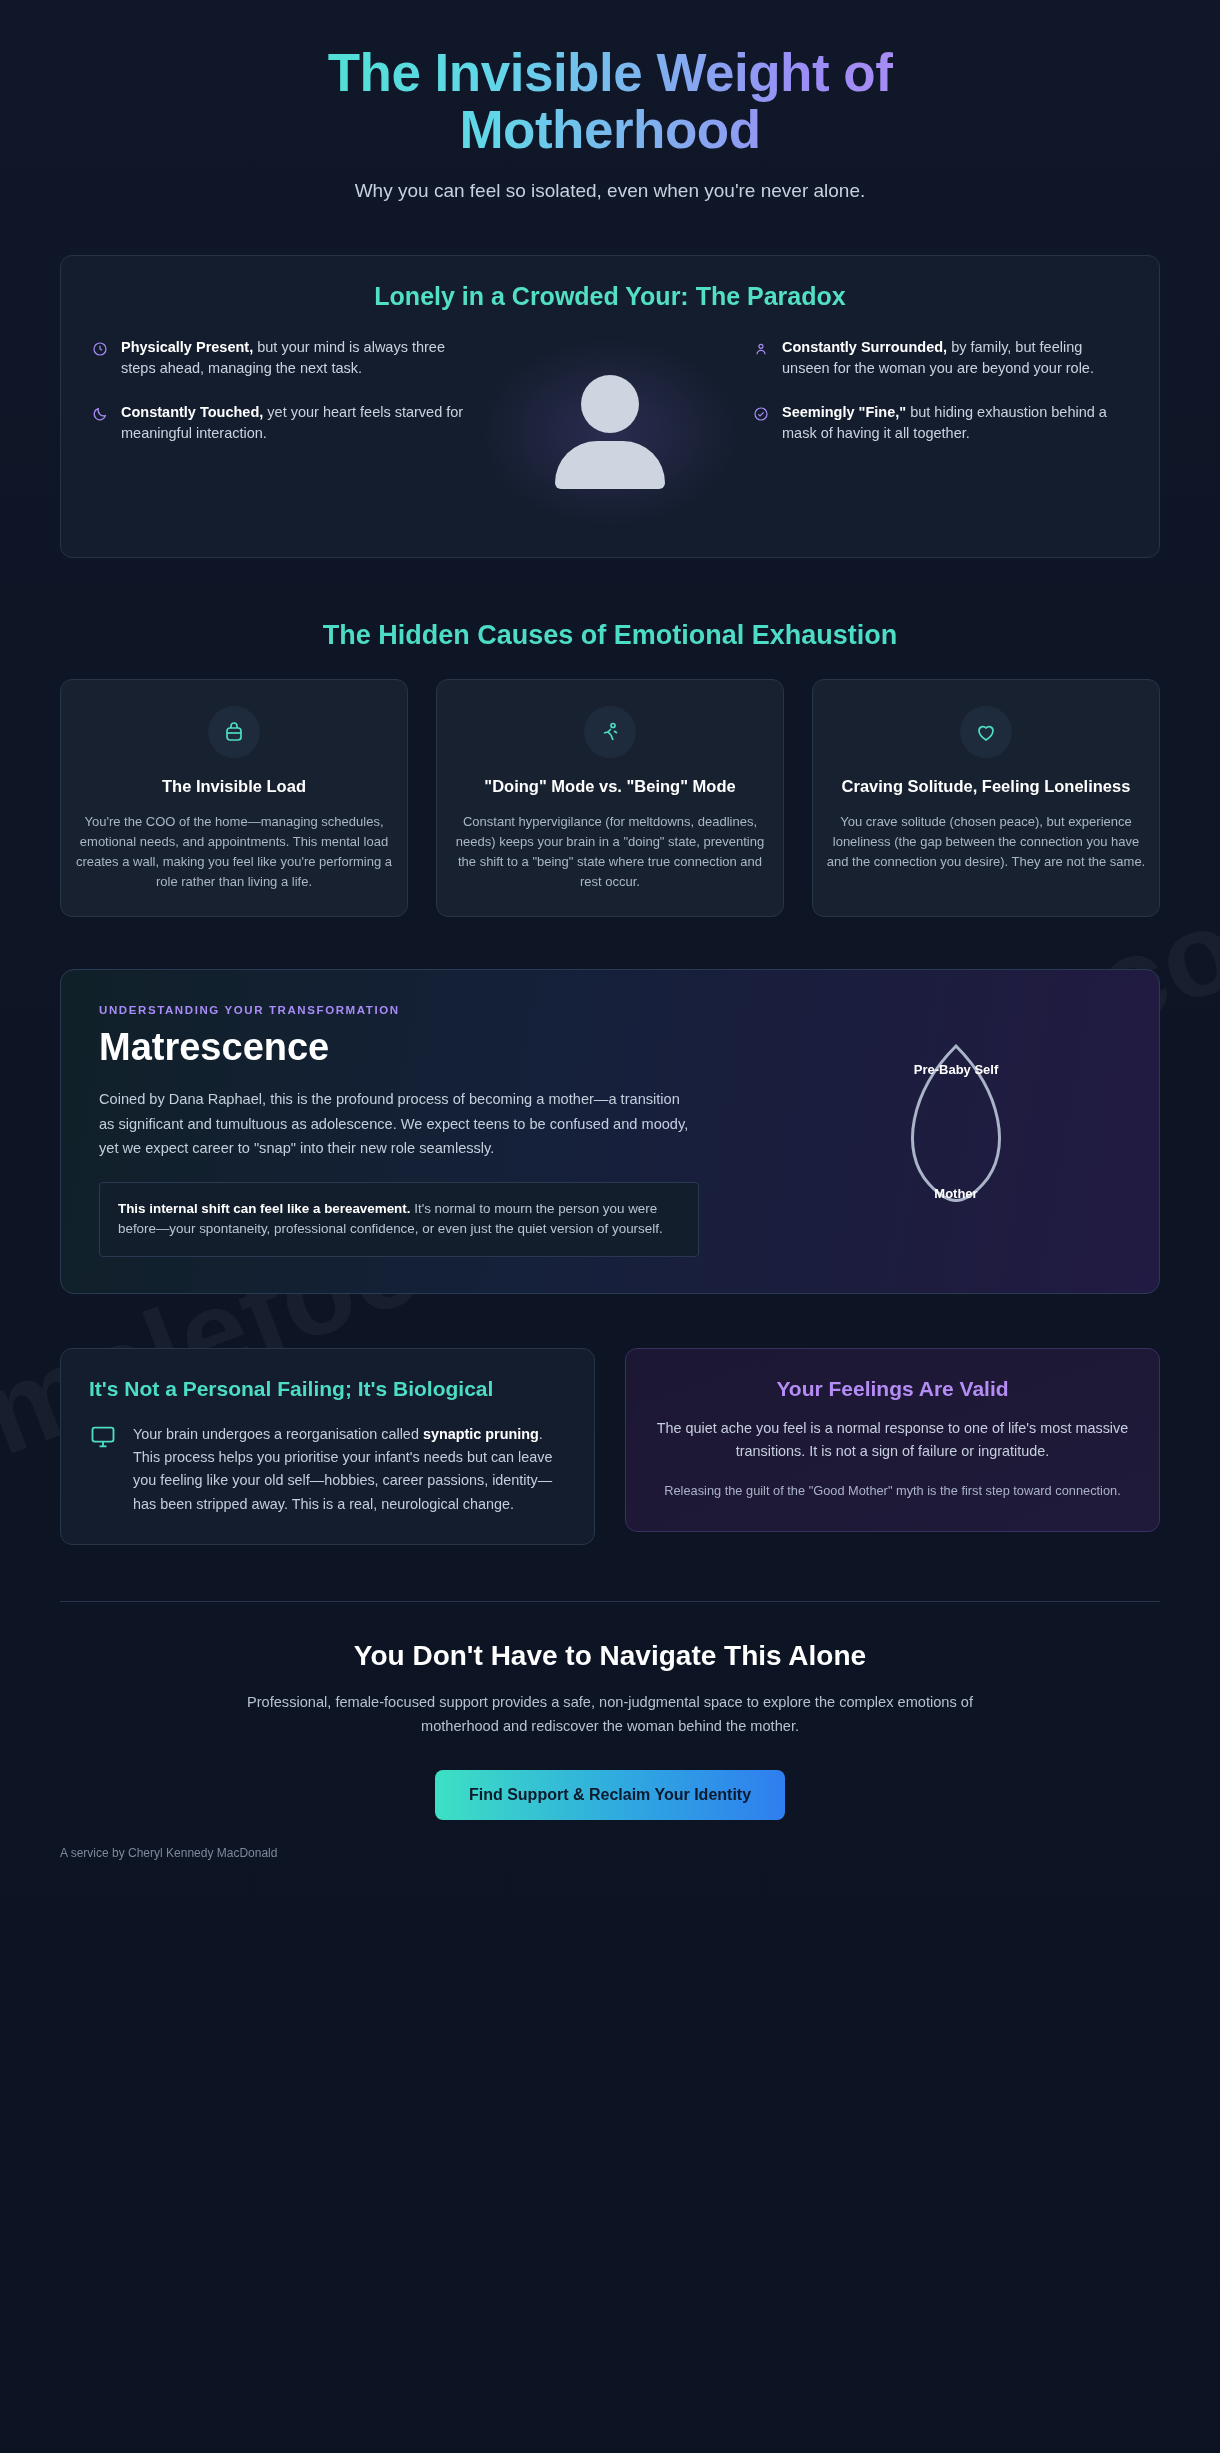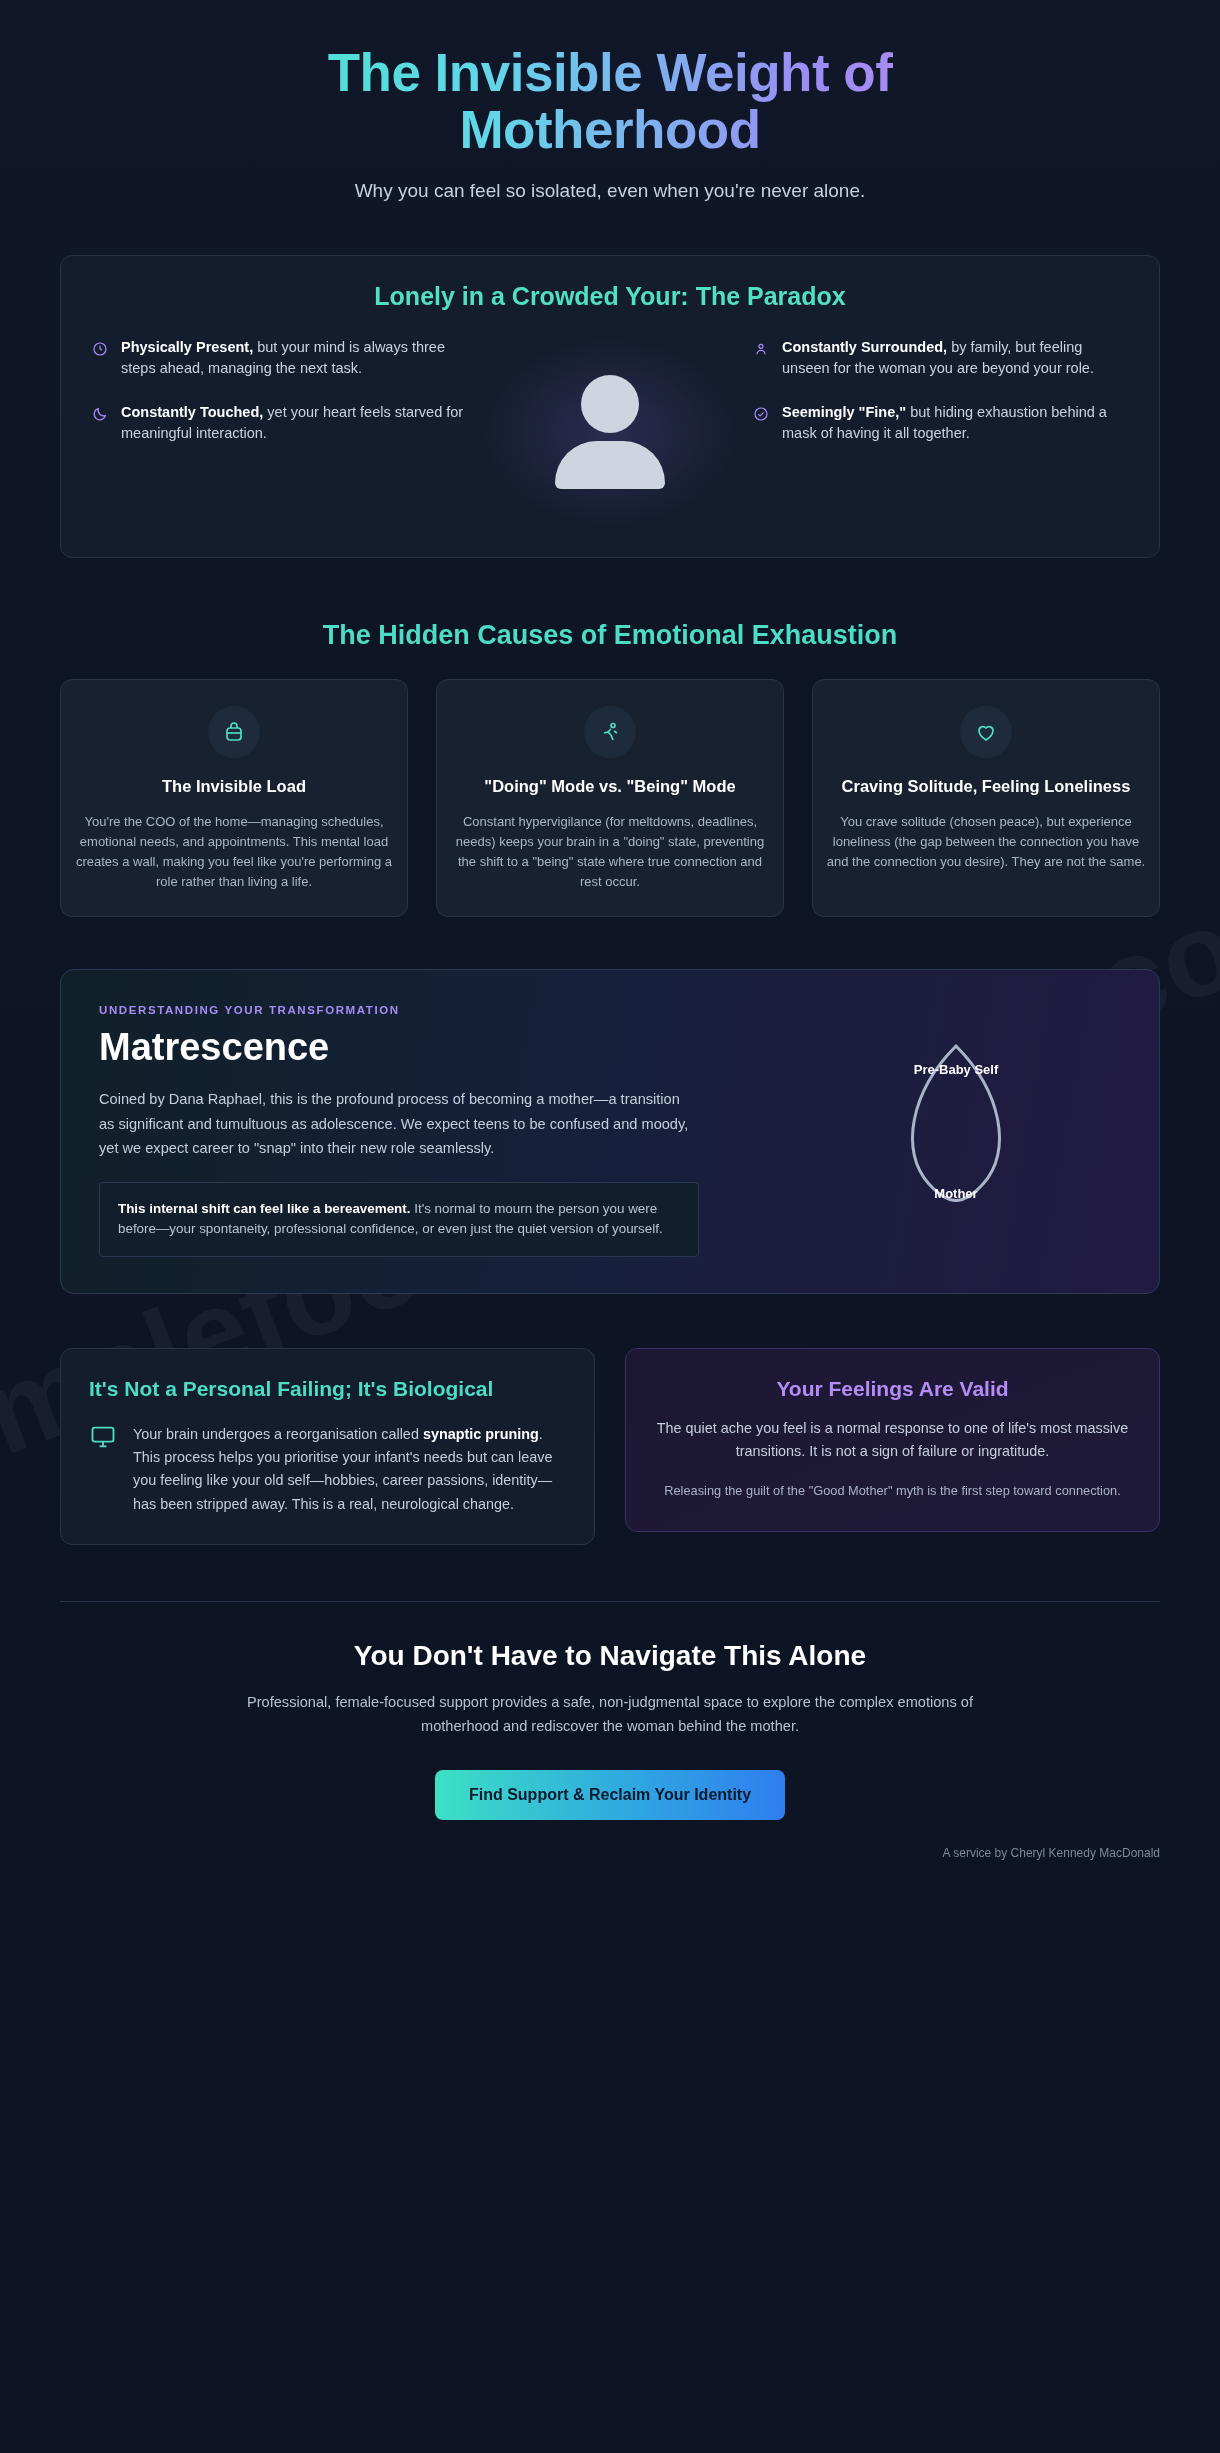--- a/index.html
+++ b/index.html
@@ -321,21 +321,21 @@
     cursor: pointer;
     padding: 16px 34px;
     border-radius: 8px;
     background: linear-gradient(90deg, #3de0c4 0%, #2fa8e0 55%, #2f7ef0 100%);
     color: #0b1a2c;
     font-size: 16px;
     font-weight: bold;
     font-family: "Liberation Sans", sans-serif;
   }
   .credit {
-    text-align: right;
+    text-align: left;
     color: #7d899c;
     font-size: 12px;
     margin: 26px 0 34px;
   }
 </style>
 </head>
 <body>
 
 <div class="page">
 

